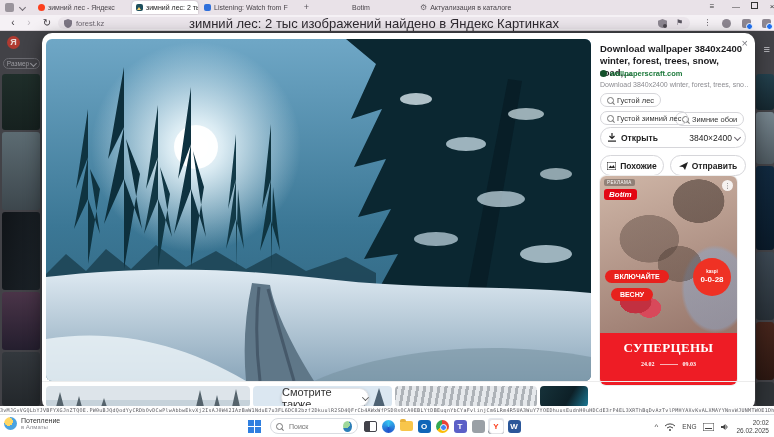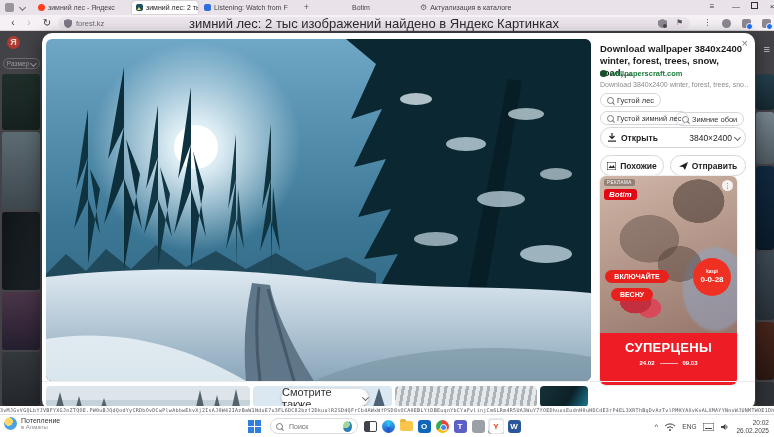--- a/index.html
+++ b/index.html
@@ -71,21 +71,21 @@
       radial-gradient(16px 12px at 26% 80%, #c23040 98%, transparent),
       radial-gradient(12px 10px at 36% 84%, #d8495a 98%, transparent),
       linear-gradient(160deg,#cfb6a7,#96756a);}
   .ad-label{position:absolute;left:4px;top:3px;font-size:4.5px;color:#fff;background:rgba(40,40,40,.35);padding:1px 3px;border-radius:2px;letter-spacing:.5px;}
   .sulpak-logo{position:absolute;left:4px;top:13px;background:#e30613;color:#fff;font-style:italic;font-weight:800;font-size:8px;padding:1px 5px;border-radius:3px;}
   .ad-info{position:absolute;right:4px;top:4px;width:11px;height:11px;border-radius:50%;background:rgba(255,255,255,.85);color:#555;font-size:7px;text-align:center;line-height:11px;}
   .ad-pill{position:absolute;background:#e8211d;color:#fff;font-weight:800;border-radius:8px;display:flex;align-items:center;justify-content:center;}
   .kaspi{position:absolute;right:6px;top:82px;width:38px;height:38px;border-radius:50%;background:#ef3124;color:#fff;display:flex;flex-direction:column;align-items:center;justify-content:center;line-height:1;}
   .kaspi .kb{font-size:4.5px;font-weight:bold;margin-bottom:1px;}
   .kaspi .kt{font-size:8px;font-weight:800;}
-  .ad-red{position:relative;width:100%;height:52px;background:#ee1c25;color:#fff;text-align:center;}
+  .ad-red{position:relative;width:100%;height:52px;background:#ee1c25;color:#fff;text-align:center;font-family:Liberation Serif, serif;}
   .ad-head{padding-top:7px;font-size:13px;font-weight:800;letter-spacing:.3px;}
   .ad-sub{font-size:9.5px;margin-top:1px;}
   .ad-dates{margin-top:5px;display:flex;align-items:center;justify-content:center;gap:5px;font-size:6px;font-weight:bold;}
   .dateline{width:18px;height:1px;background:#ffffffaa;}
   
   .m-divider{position:absolute;left:0;top:348px;width:713px;height:1px;background:#ececec;}
   .bthumb{position:absolute;top:353px;height:21px;border-radius:4px;overflow:hidden;}
   .see-also{position:absolute;left:239px;top:355px;width:86px;height:17px;background:#fff;border:1px solid #e3e3e6;border-radius:10px;box-shadow:0 1px 3px rgba(0,0,0,.18);display:flex;align-items:center;justify-content:center;gap:4px;font-size:11px;color:#333;}
   .see-also .chev{border-color:#555;}
   

